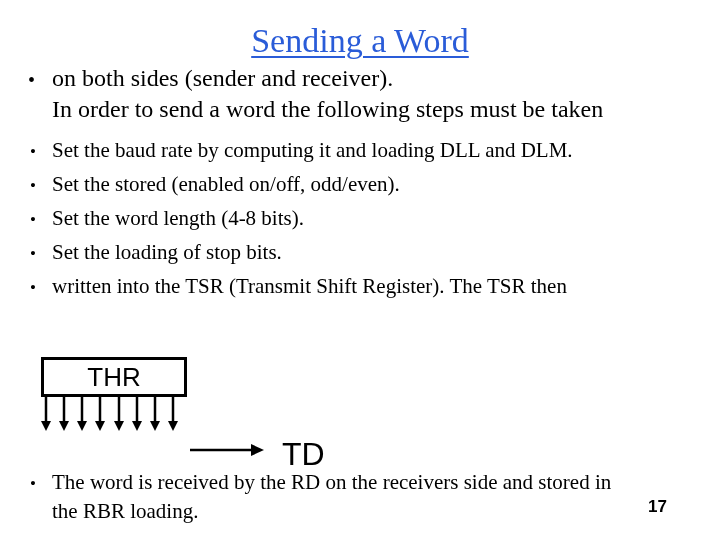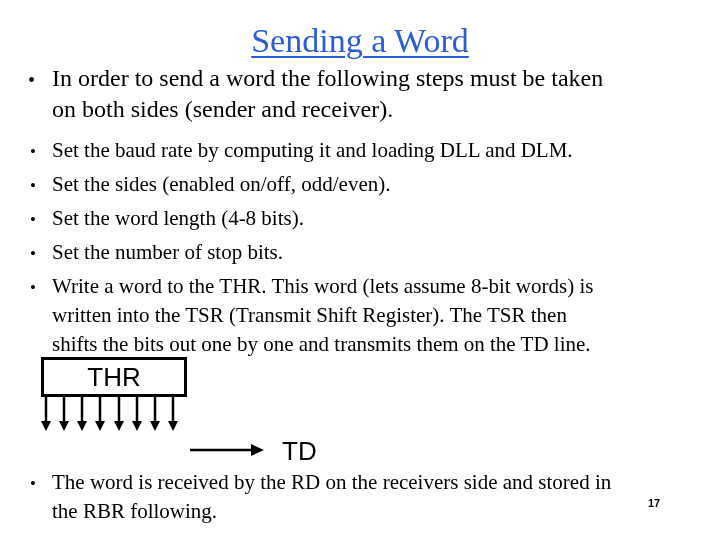--- a/index.html
+++ b/index.html
@@ -69,75 +69,73 @@
   }
   .thr-box { top: 357px; height: 40px; line-height: 34px; }
   .tsr-box { top: 431px; height: 38px; line-height: 32px; }
   .down-arrows { position: absolute; left: 41px; top: 397px; }
   .right-arrow { position: absolute; left: 190px; top: 440px; }
   .td-label {
     position: absolute;
     left: 282px;
     top: 436px;
     font-family: "Liberation Sans", sans-serif;
-    font-size: 26px;
+    font-size: 32px;
   }
   .outro {
     position: absolute;
     top: 468px;
     left: 0;
     right: 8px;
     font-size: 21px;
     line-height: 29px;
   }
   .outro .dot { font-size: 17px; top: 1px; left: 30px; }
   .page-number {
     position: absolute;
     left: 648px;
     top: 497px;
     font-family: "Liberation Sans", sans-serif;
     font-weight: bold;
-    font-size: 11px;
+    font-size: 17px;
   }
 </style>
 </head>
 <body>
 
 <div class="slide">
 
   <div class="title" style="color: rgb(42, 92, 216);">Sending a Word</div>
 
   <div class="intro bullet-item">
     <span class="dot">•</span>
+    <div>on both sides (sender and receiver).</div>
     <div>In order to send a word the following steps must be taken</div>
-    <div>on both sides (sender and receiver).</div>
   </div>
 
   <div class="steps">
     <div class="bullet-item">
       <span class="dot">•</span>
       <div>Set the baud rate by computing it and loading DLL and DLM.</div>
     </div>
     <div class="bullet-item">
       <span class="dot">•</span>
-      <div>Set the sides (enabled on/off, odd/even).</div>
+      <div>Set the stored (enabled on/off, odd/even).</div>
     </div>
     <div class="bullet-item">
       <span class="dot">•</span>
       <div>Set the word length (4-8 bits).</div>
     </div>
     <div class="bullet-item">
       <span class="dot">•</span>
-      <div>Set the number of stop bits.</div>
+      <div>Set the loading of stop bits.</div>
     </div>
     <div class="bullet-item">
       <span class="dot">•</span>
-      <div>Write a word to the THR. This word (lets assume 8-bit words) is</div>
       <div>written into the TSR (Transmit Shift Register). The TSR then</div>
-      <div>shifts the bits out one by one and transmits them on the TD line.</div>
     </div>
   </div>
 
   <div class="diagram">
 
     <div class="reg-box thr-box">
       <span>THR</span>
     </div>
 
     <svg class="down-arrows" width="146" height="35" viewBox="0 0 146 35">
@@ -166,18 +164,18 @@
       <line x1="0" y1="10" x2="62" y2="10" stroke="#000000" stroke-width="2.5"></line>
       <polygon points="61,4 61,16 74,10" fill="#000000"></polygon>
     </svg>
 
     <div class="td-label">TD</div>
   </div>
 
   <div class="outro bullet-item">
     <span class="dot">•</span>
     <div>The word is received by the RD on the receivers side and stored in</div>
-    <div>the RBR following.</div>
+    <div>the RBR loading.</div>
   </div>
 
   <div class="page-number">17</div>
 
 </div>
 
 </body></html>

